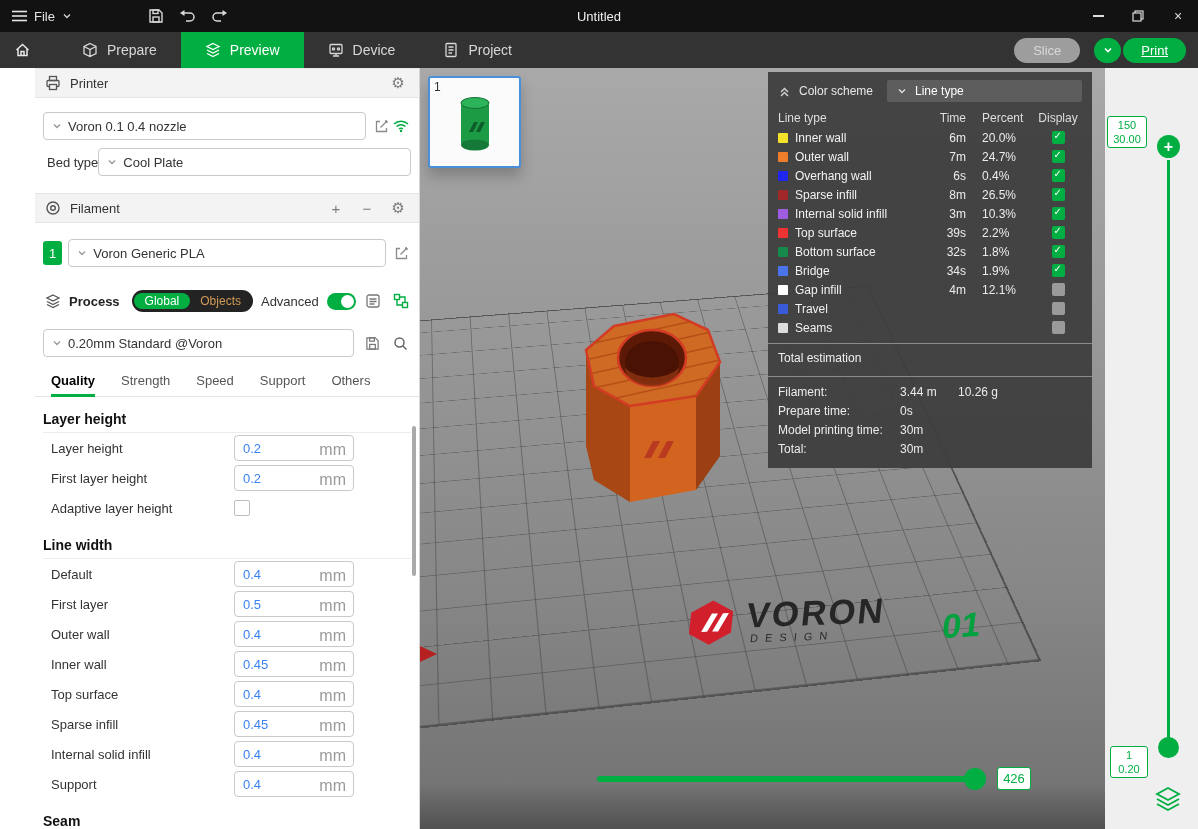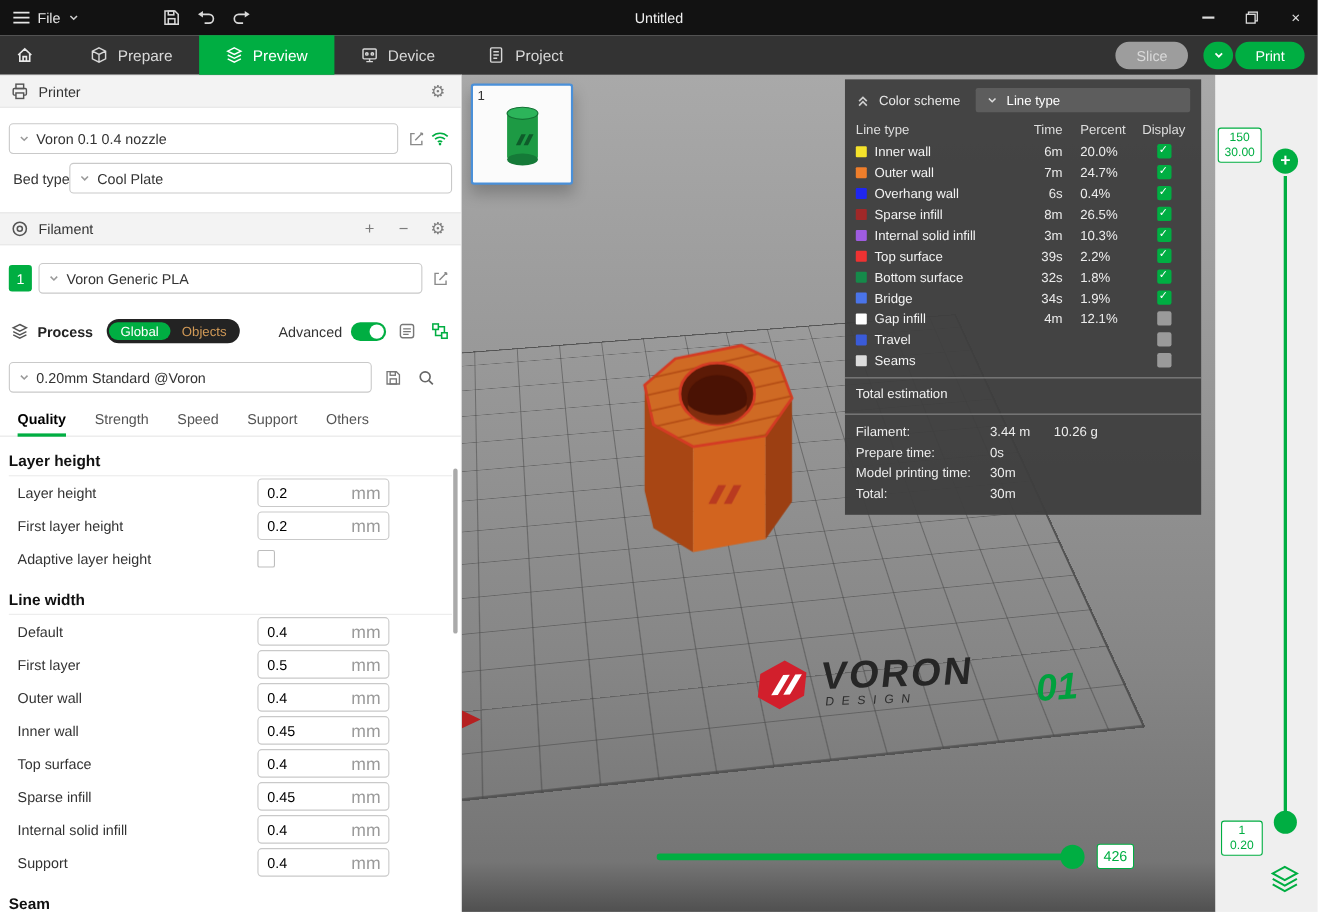--- a/index.html
+++ b/index.html
@@ -19,24 +19,24 @@
 
   
   .navbar { position:absolute; left:0; top:32px; width:1198px; height:36px; background:#333333; display:flex; align-items:center; z-index:50; }
   .home-btn { width:44px; height:36px; display:flex; align-items:center; justify-content:center; color:#e8e8e8; cursor:pointer; }
   .nav-tab { height:36px; display:flex; align-items:center; gap:9px; padding:0 24px; color:#d8d8d8; font-size:14px; cursor:pointer; }
   .nav-tab.active { background:#00AE42; color:#fff; }
   .nav-right { margin-left:auto; display:flex; align-items:center; gap:14px; padding-right:12px; }
   .slice-btn { min-width:66px; height:25px; border:none; border-radius:13px; background:#9d9d9d; color:#d9d9d9; font-size:13px; padding:0 16px; cursor:default; }
   .print-split { display:flex; gap:2px; }
   .print-chev { width:27px; height:25px; border:none; border-radius:13px; background:#00AE42; color:#fff; display:flex; align-items:center; justify-content:center; cursor:pointer; }
-  .print-btn { height:25px; border:none; border-radius:13px; background:#00AE42; color:#fff; font-size:13px; padding:0 18px; cursor:pointer; }
+  .print-btn { height:25px; border:none; border-radius:13px; background:#00AE42; color:#fff; font-size:13px; padding:0 18px; cursor:pointer;text-decoration:underline; }
 
   
-  .sidebar { position:absolute; left:0; top:68px; width:420px; height:761px; background:#fff; border-right:1px solid #d6d6d6; overflow:hidden; z-index:40; }
+  .sidebar { position:absolute; left:0; top:68px; width:420px; height:761px; background:#fff; border-right:1px solid #d6d6d6; overflow:hidden; z-index:40;padding-left:35px; }
   .sec-header { height:30px; background:#f3f3f3; border-top:1px solid #e6e6e6; border-bottom:1px solid #e6e6e6; display:flex; align-items:center; padding:0 10px; gap:9px; color:#333; }
   .sec-header .grow { flex:1; }
   .hdr-iconbtn { background:none; border:none; color:#7c7c7c; display:flex; align-items:center; justify-content:center; width:22px; height:22px; cursor:pointer; font-size:15px; }
   .row { display:flex; align-items:center; }
   .select { height:28px; border:1px solid #c9c9c9; border-radius:4px; background:#fff; display:flex; align-items:center; gap:6px; padding:0 8px; color:#333; cursor:pointer; }
   .select .chev { color:#9a9a9a; }
   .printer-row { margin:14px 8px 0 8px; }
   .printer-row .select { width:360px; }
   .bed-row { margin:8px 8px 0 12px; }
   .bed-row .select { flex:1; }
@@ -54,21 +54,21 @@
   .toggle::after { content:""; position:absolute; right:2px; top:2px; width:13px; height:13px; border-radius:50%; background:#fff; }
   .preset-row { margin:14px 8px 0 8px; gap:8px;text-align:center; }
   .preset-row .select { width:330px; }
   .proc-tabs { margin-top:10px; display:flex; gap:26px; padding:0 16px; border-bottom:1px solid #e6e6e6; height:30px; align-items:center; }
   .ptab { color:#555; cursor:pointer; height:30px; display:flex; align-items:center; border-bottom:3px solid transparent; font-size:13px; }
   .ptab.active { color:#000; font-weight:bold; border-bottom-color:#00AE42; }
   .sec-title { margin:14px 8px 0 8px; font-weight:bold; font-size:14px; color:#111; border-bottom:1px solid #ececec; padding-bottom:5px; }
   .param-row { height:30px; display:flex; align-items:center; padding:0 65px 0 16px; }
   .param-row .plabel { flex:1; color:#333; }
   .pinput { position:relative; width:120px; }
-  .pinput input { width:120px; height:26px; border:1px solid #c9c9c9; border-radius:4px; padding:0 30px 0 8px; font-size:13px; color:#000000; font-family:"Liberation Sans",sans-serif; }
+  .pinput input { width:120px; height:26px; border:1px solid #c9c9c9; border-radius:4px; padding:0 30px 0 8px; font-size:13px; color:#3b82f6; font-family:"Liberation Sans",sans-serif; }
   .pinput .unit { position:absolute; right:8px; top:6px; color:#9a9a9a; font-size:16px; }
   .checkbox { width:16px; height:16px; border:1px solid #bdbdbd; border-radius:2px; background:#fff; cursor:pointer; }
   .sb-scroll { position:absolute; right:3px; top:358px; width:4px; height:150px; background:#aaa; border-radius:2px; }
 
   
   .viewport { position:absolute; left:420px; top:68px; width:685px; height:761px; overflow:hidden;
     background:linear-gradient(180deg,#a9a9a9 0%, #989898 35%, #868686 70%, #757575 94%, #505050 100%); }
   .grid-plane { position:absolute; left:-30px; top:100px; width:560px; height:600px;
     transform:perspective(1400px) rotateX(50deg) rotateZ(-8deg);
     background-image:

